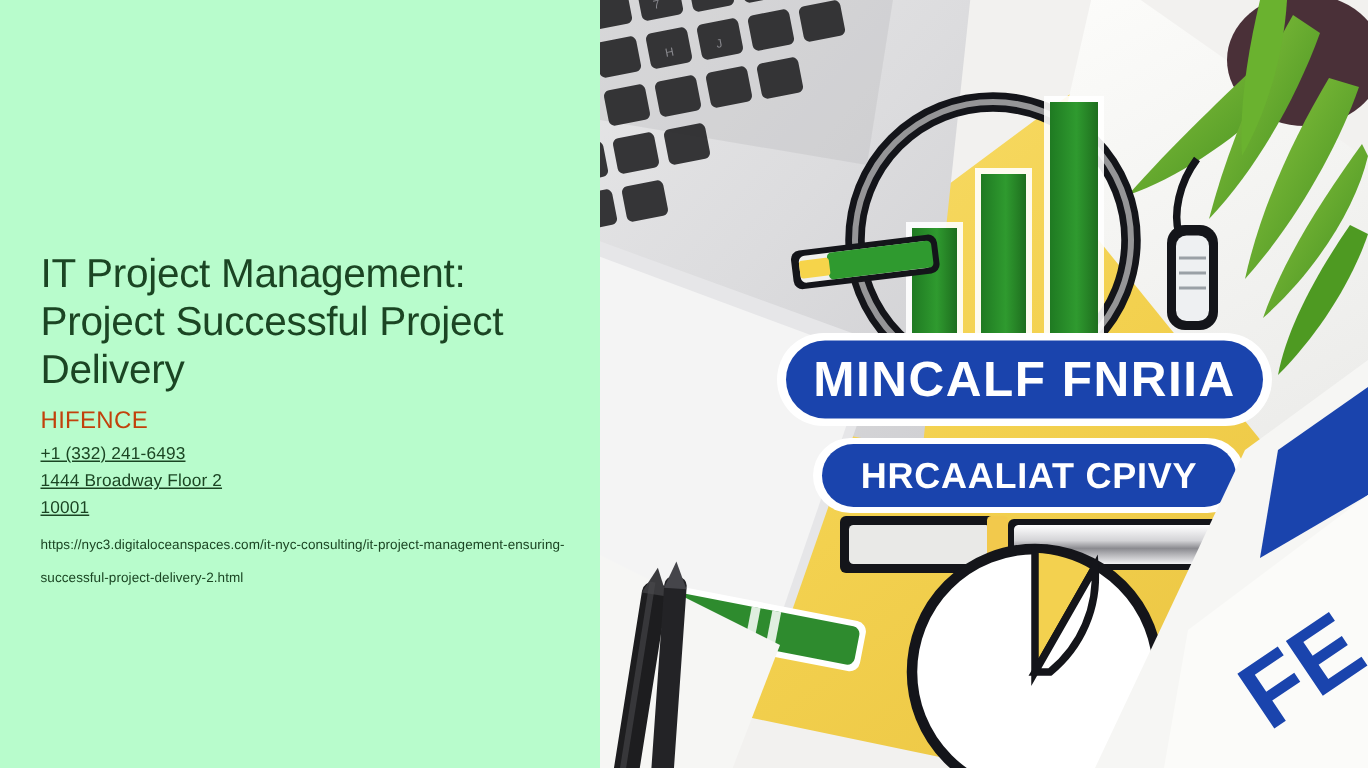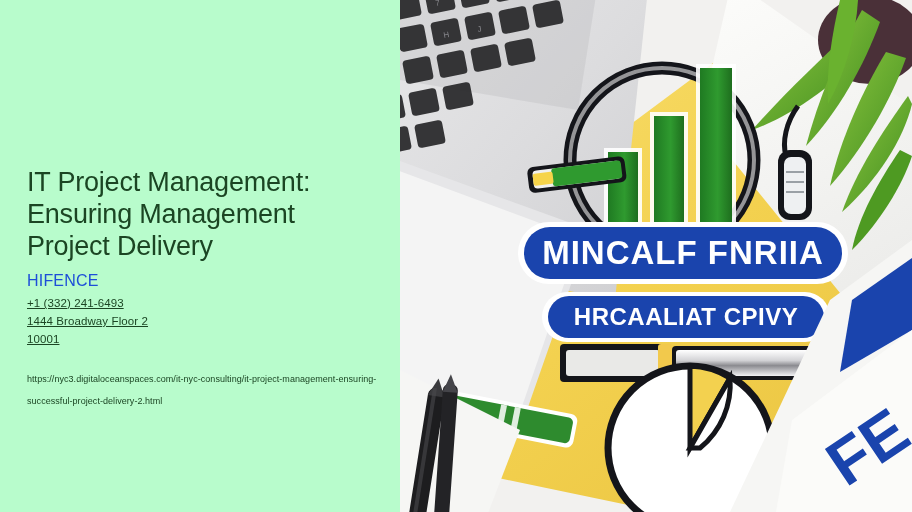--- a/index.html
+++ b/index.html
@@ -37,37 +37,37 @@
     line-height: 32px;
     font-weight: normal;
     color: #1b4523;
     letter-spacing: -0.2px;
     margin: 0 0 9px 0;
     font-family: "Liberation Sans", sans-serif;
   }
   .brand {
     font-size: 16px;
     line-height: 20px;
-    color: #1d4ed8;
+    color: #c2410c;
     margin: 0 0 3px 0;
     letter-spacing: 0.2px;
   }
   .contact-line {
     font-size: 11.5px;
     line-height: 18px;
     color: #1b4523;
     margin: 0;
     letter-spacing: 0.1px;
     text-decoration: underline;
   }
   .url {
     font-size: 9px;
     line-height: 22px;
     color: #1b4523;
-    margin: 20px 0 0 0;
+    margin: 4px 0 0 0;
     word-break: break-all;
     letter-spacing: 0.05px;
   }
   
   .photo {
     position: absolute;
     left: 400px; top: 0;
     width: 512px;
     height: 512px;
     overflow: hidden;
@@ -76,21 +76,21 @@
   .photo svg { display:block; }
 </style>
 </head>
 <body>
 
 <div class="page">
 
   <div class="left-panel">
     <div class="text-block">
 
-      <h1 class="title">IT Project Management: Ensuring Management Project Delivery</h1>
+      <h1 class="title">IT Project Management: Project Successful Project Delivery</h1>
 
       <div class="brand">HIFENCE</div>
 
       <div class="contact-line">+1 (332) 241-6493</div>
 
       <div class="contact-line">1444 Broadway Floor 2</div>
 
 
       <div class="contact-line">10001</div>
 

